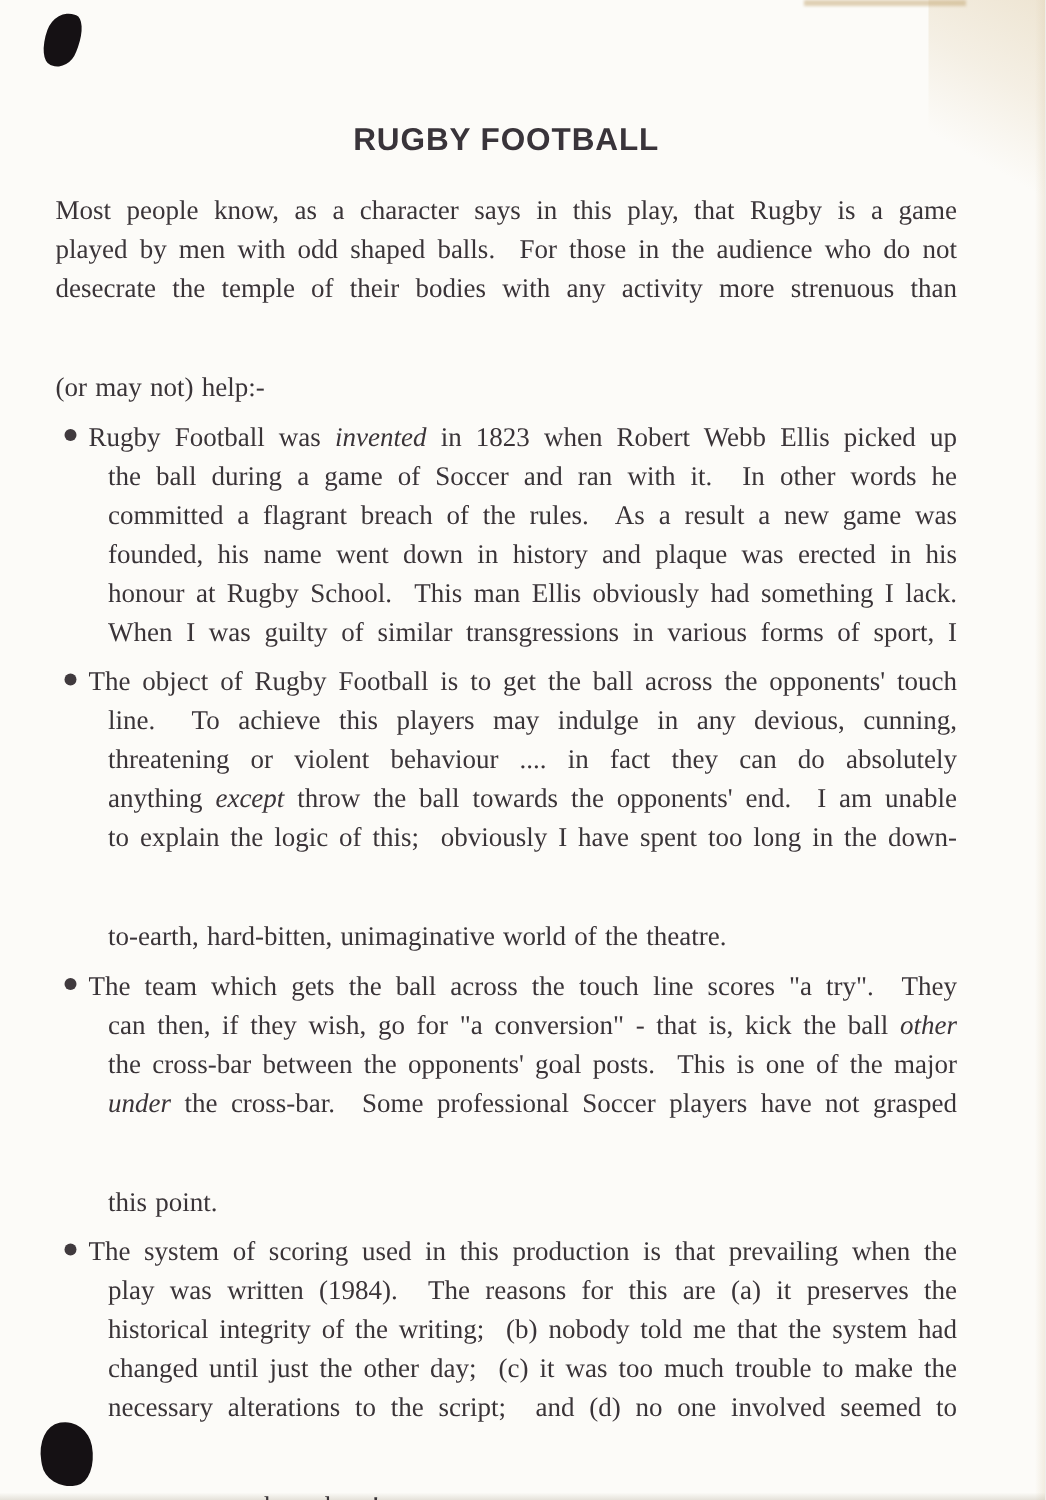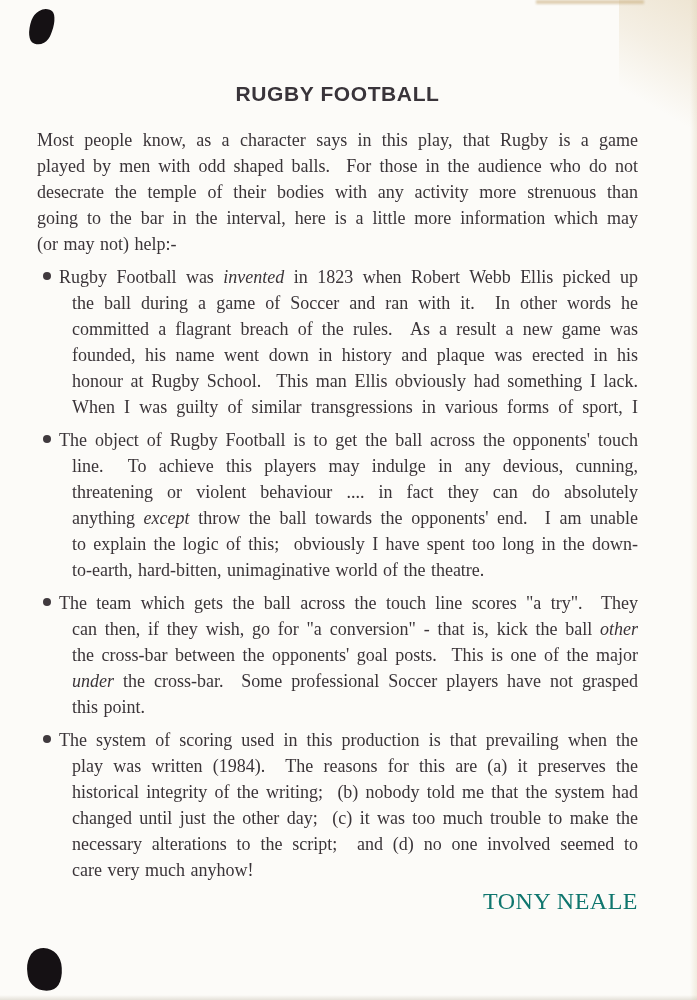--- a/index.html
+++ b/index.html
@@ -35,21 +35,21 @@
     font-family:"Liberation Sans", sans-serif;
     font-weight:bold;font-size:21px;line-height:24px;
     letter-spacing:0.6px;text-align:center;color:#39343a;
   }
   .intro{margin-top:21px;}
   .line{
     font-size:18px;line-height:26px;height:26px;overflow:hidden;
     text-align:justify;text-align-last:justify;
     word-spacing:1px;
   }
-  .line.last{text-align-last:left;}
+  .line.last{text-align-last:left;margin-top:40px;}
   .bullet{position:relative;margin-top:7px;}
   .intro{margin-bottom:0;}
   .bullets{margin:0;font-family:Liberation Serif, serif;}
   .dot{position:absolute;left:6px;top:8px;width:8px;height:8px;border-radius:50%;background:#403a3e;}
   .btext{margin-left:35px;}
   .btext .line:first-child{margin-left:-13px;}
   .signature{
     margin-top:5px;text-align:right;
     font-size:24px;line-height:26px;letter-spacing:0.5px;color:#0f766e;
   }
@@ -70,21 +70,20 @@
   <div class="mark mark-bl">
       <div class="blob"></div>
     </div>
 
   <div class="content">
     <h1 class="title">RUGBY FOOTBALL</h1>
     <div class="intro" id="intro">
         <div class="line"><span>Most people know, as a character says in this play, that Rugby is a game</span></div>
         <div class="line"><span>played by men with odd shaped balls.&nbsp; For those in the audience who do not</span></div>
         <div class="line"><span>desecrate the temple of their bodies with any activity more strenuous than</span></div>
-        <div class="line"><span>going to the bar in the interval, here is a little more information which may</span></div>
         <div class="line last"><span>(or may not) help:-</span></div>
       </div>
     <div class="bullets" id="bullets">
         <div class="bullet">
           <div class="dot"></div>
           <div class="btext">
             <div class="line"><span>Rugby Football was </span><em>invented</em><span> in 1823 when Robert Webb Ellis picked up</span></div>
             <div class="line"><span>the ball during a game of Soccer and ran with it.&nbsp; In other words he</span></div>
             <div class="line"><span>committed a flagrant breach of the rules.&nbsp; As a result a new game was</span></div>
             <div class="line"><span>founded, his name went down in history and plaque was erected in his</span></div>

